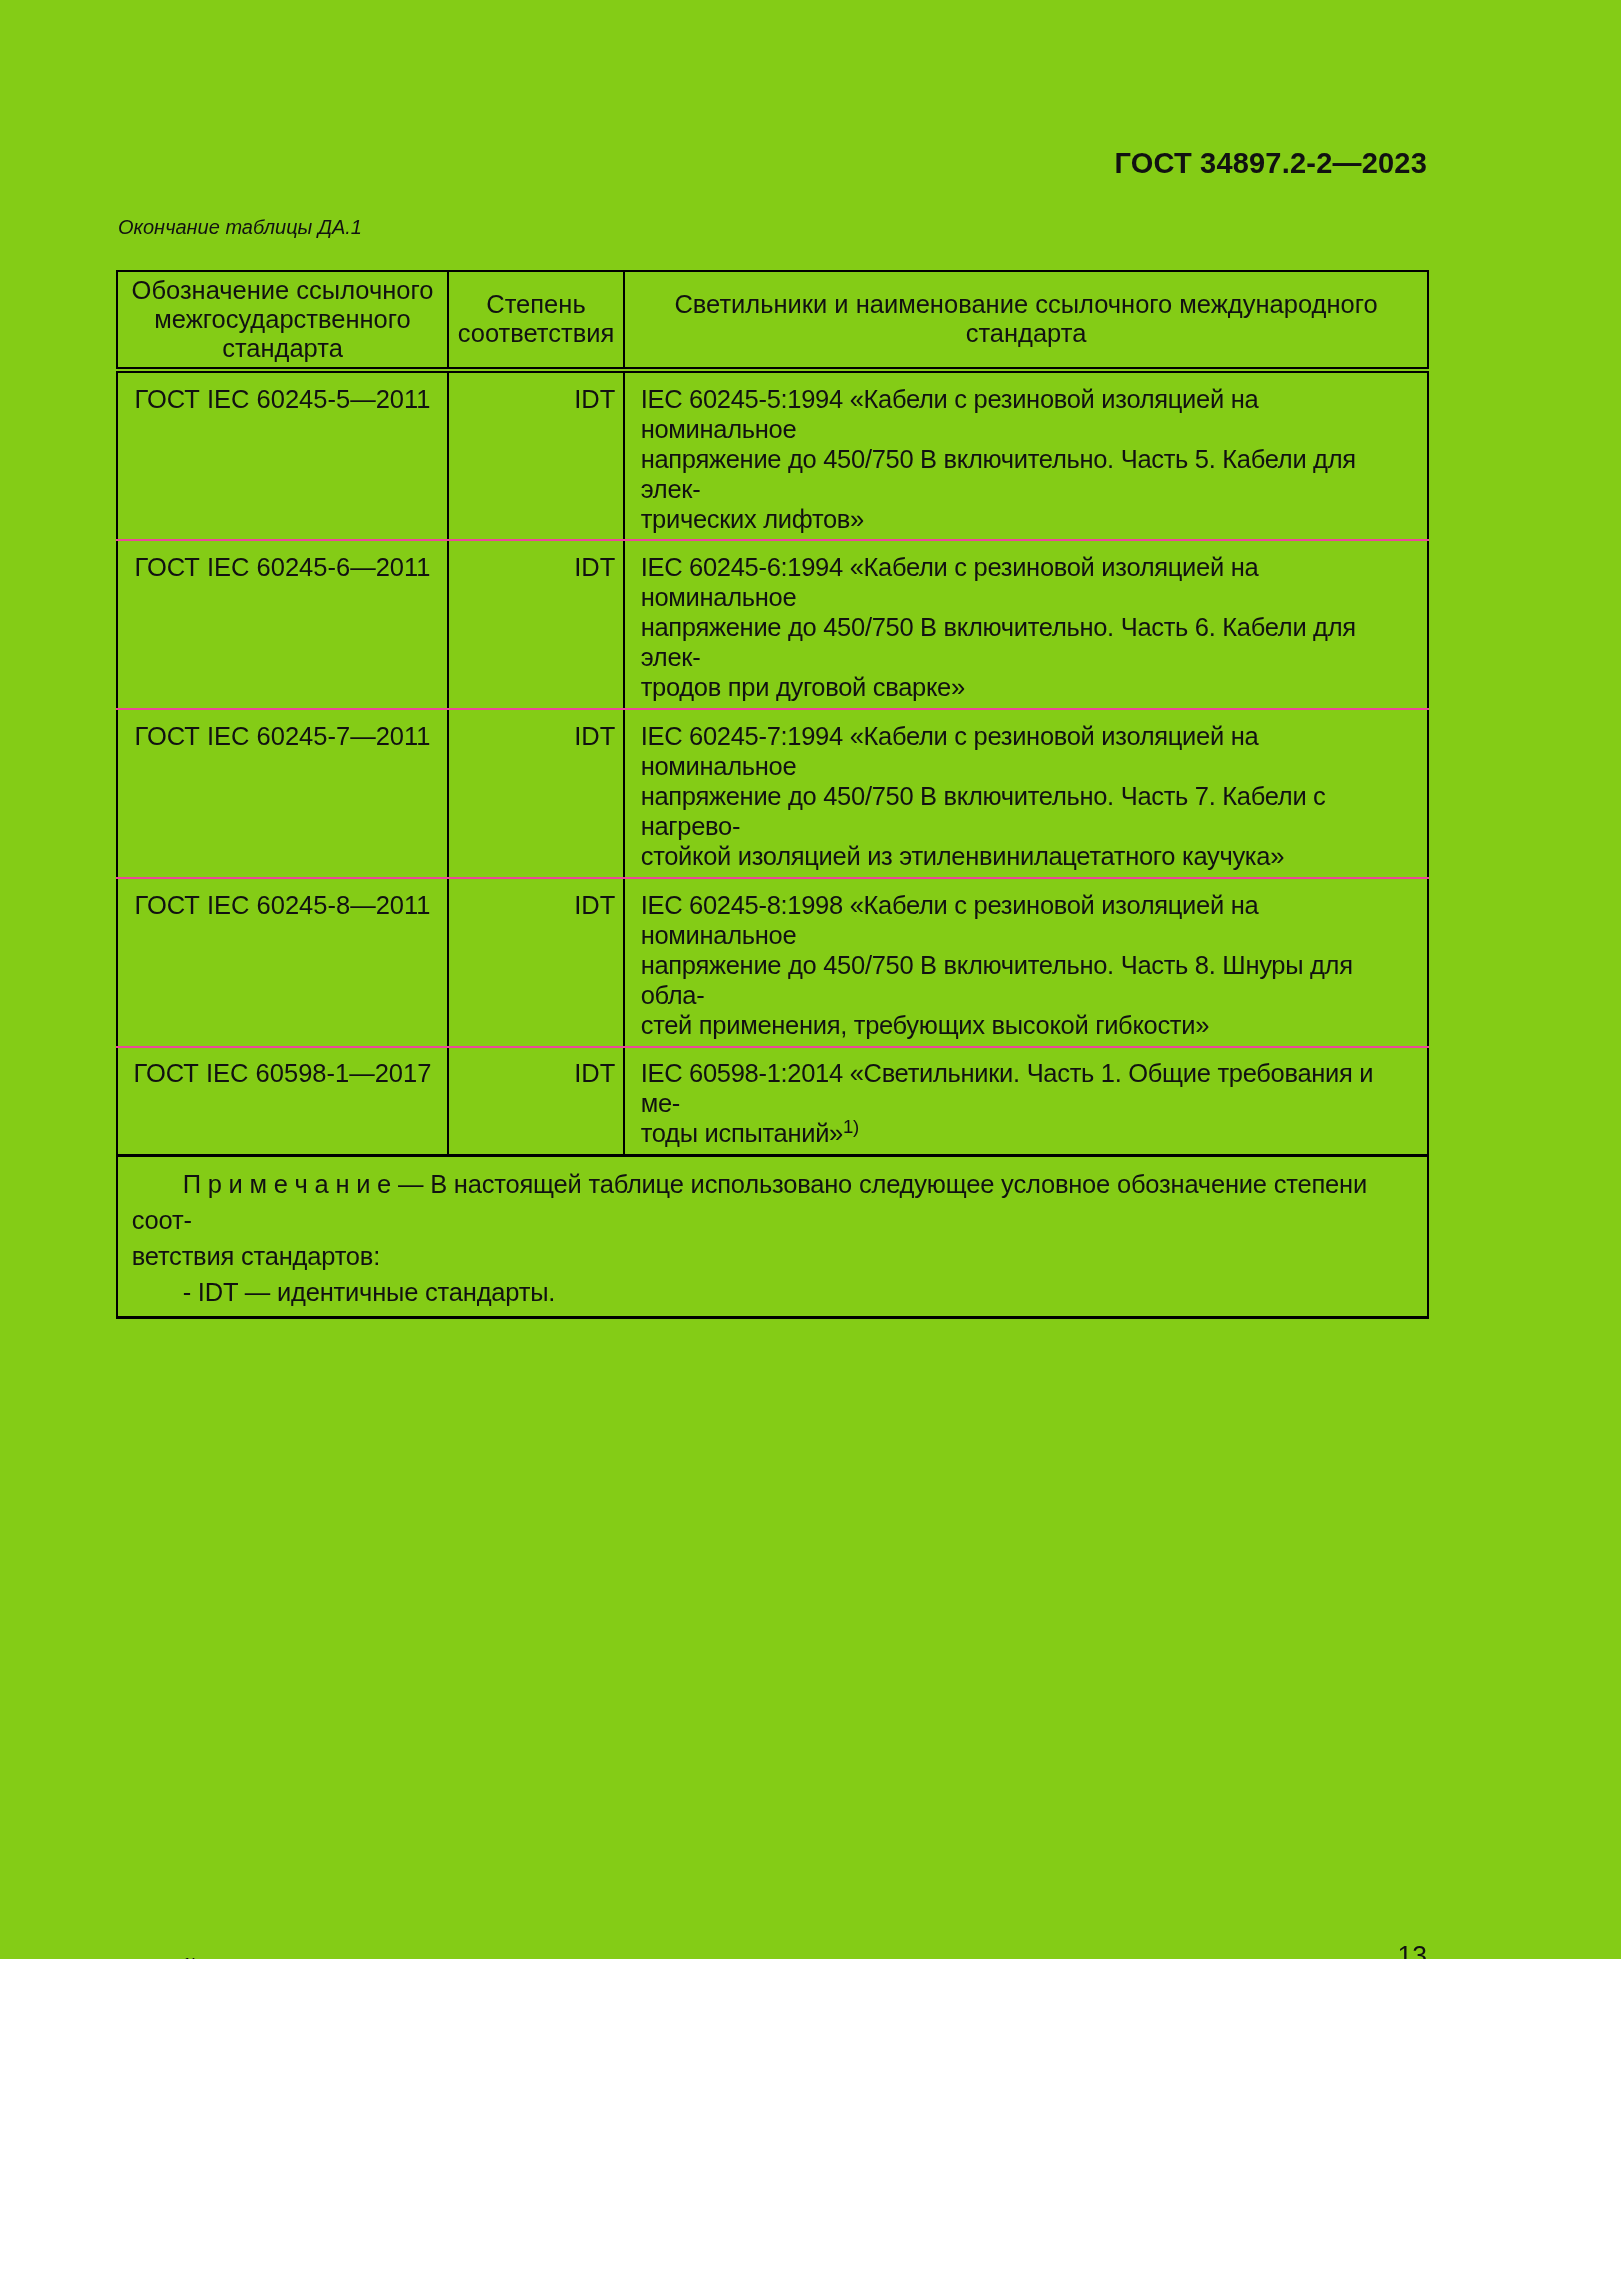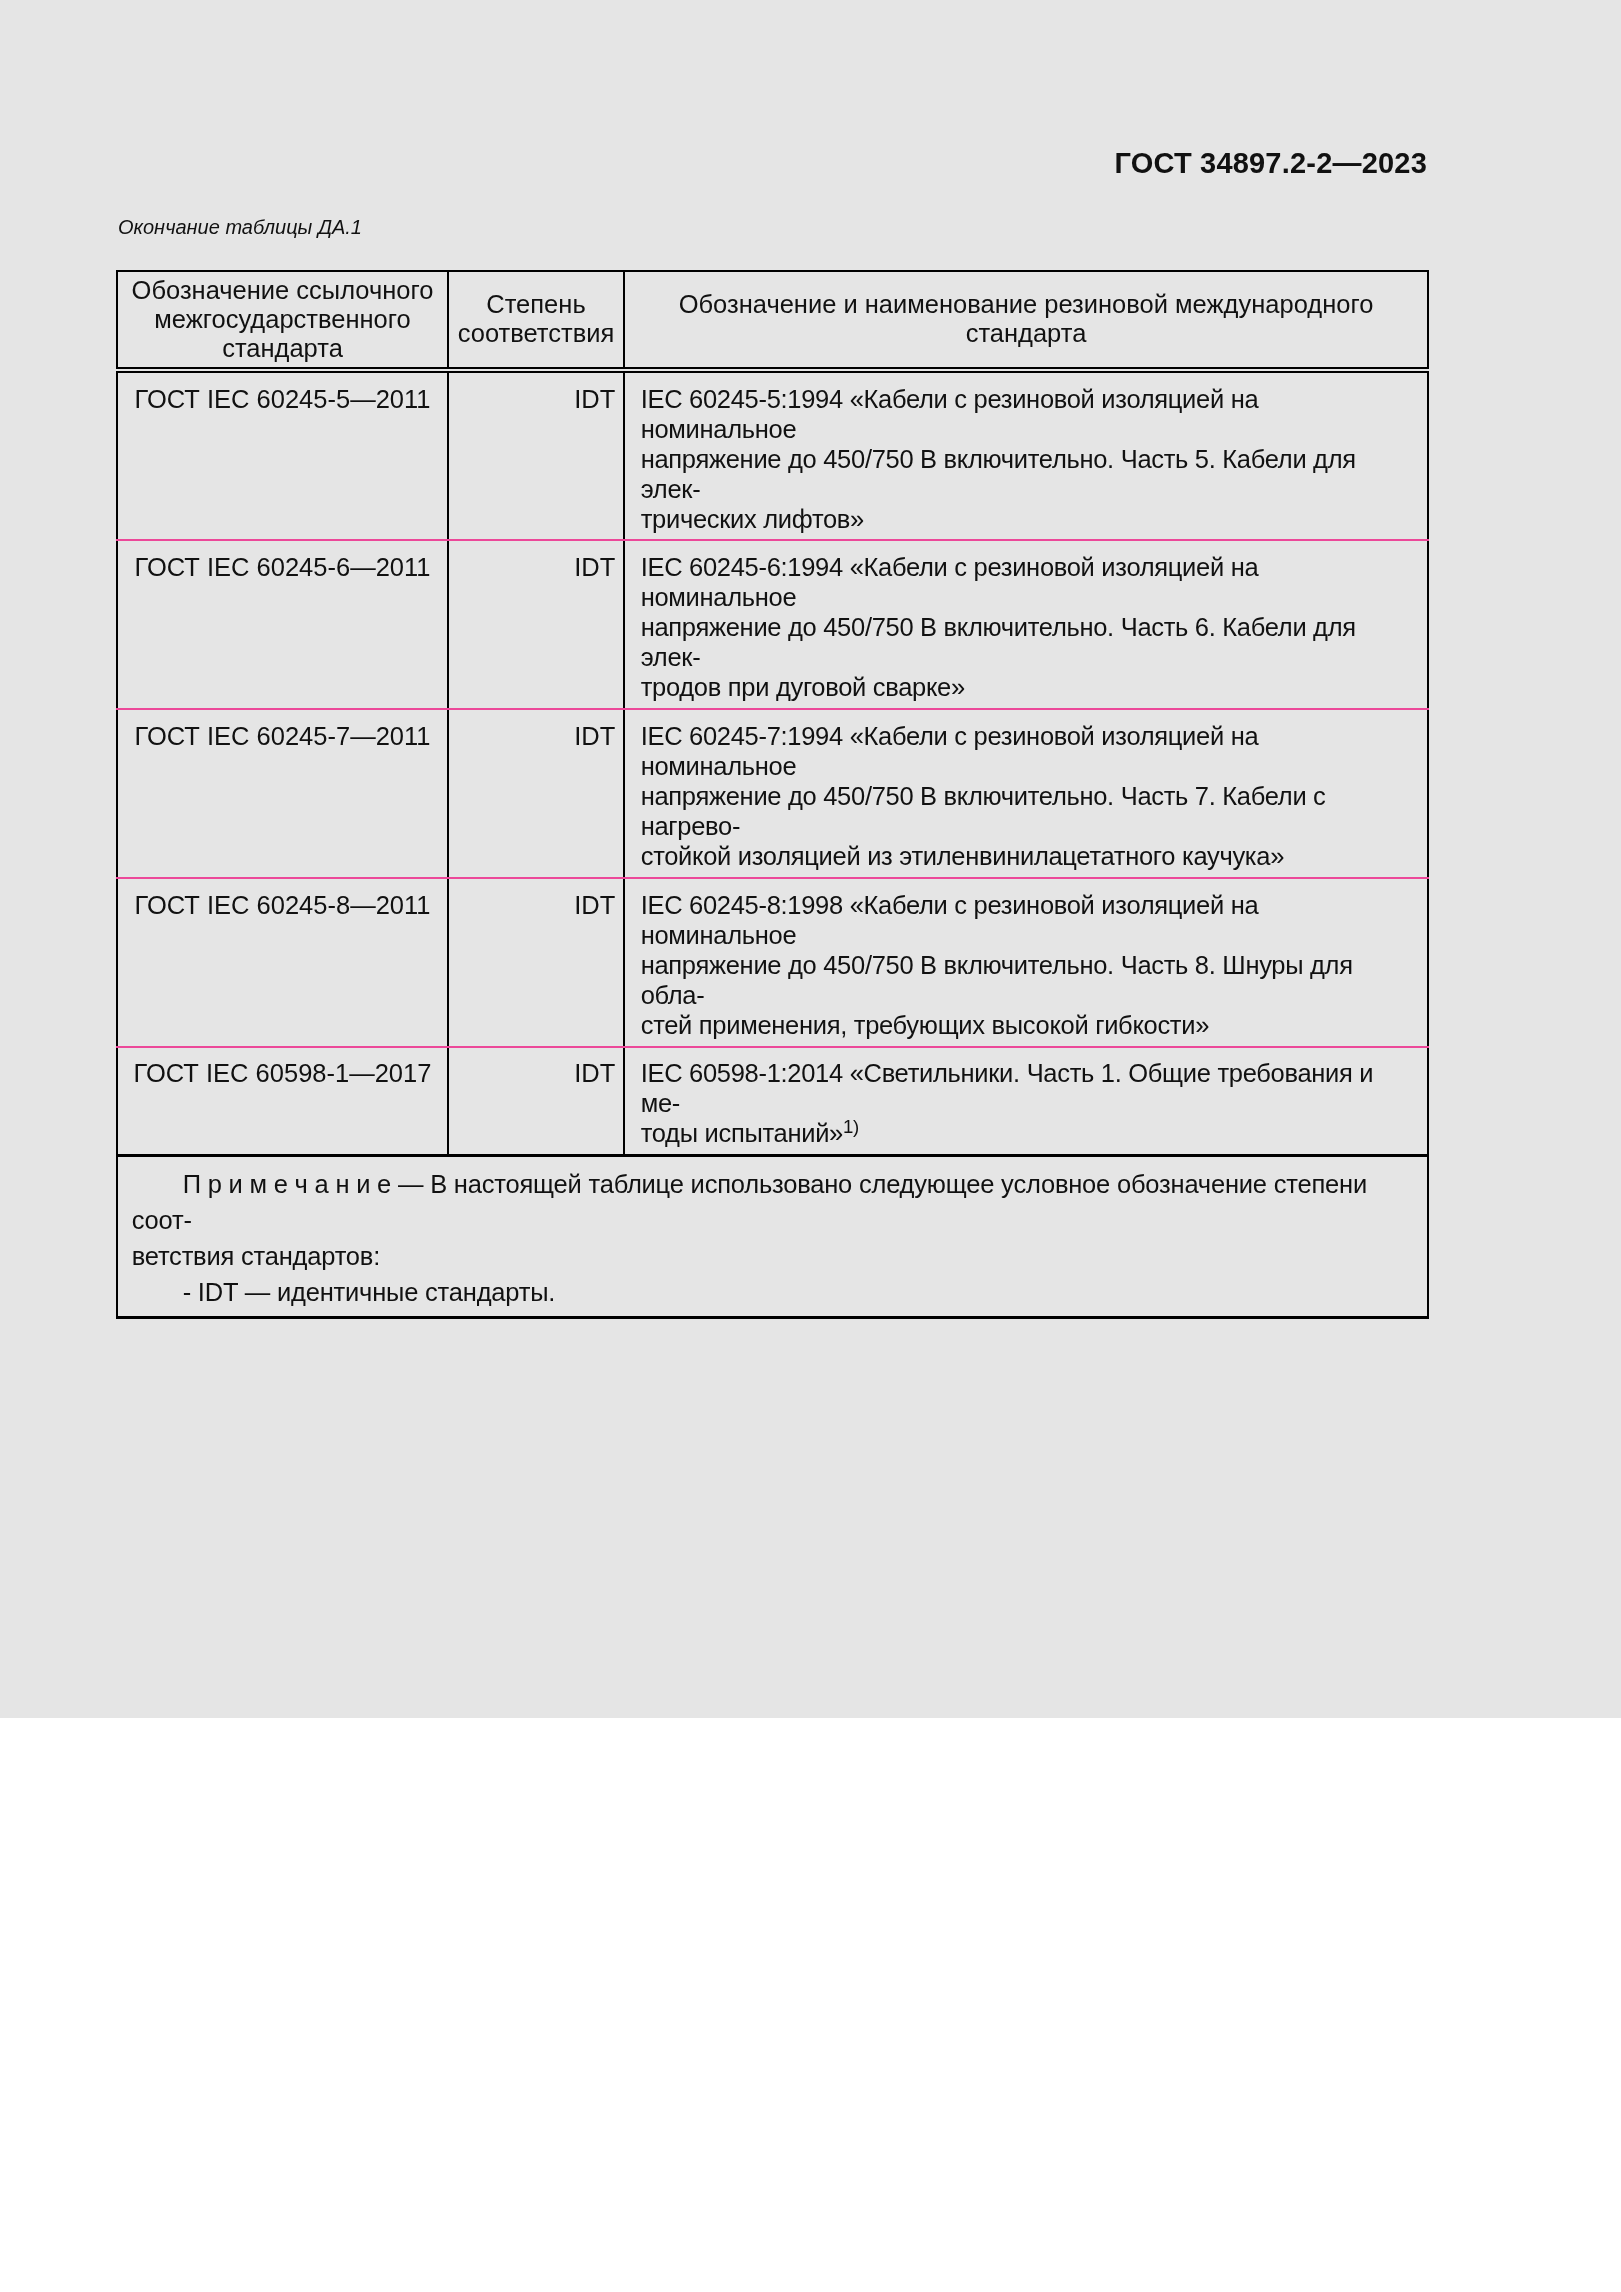--- a/index.html
+++ b/index.html
@@ -2,22 +2,22 @@
 <html lang="ru"><head>
 <meta charset="utf-8">
 <style>
   * { margin: 0; padding: 0; box-sizing: border-box; }
   html, body { background: #ffffff; }
   body { font-family: "Liberation Sans", sans-serif; color: #111111; }
 
   .page {
     position: relative;
     width: 1621px;
-    height: 1718px;
-    background: #e5e5e5;
+    height: 1959px;
+    background: #84cc16;
     overflow: hidden;
   }
 
   .doc-header {
     position: absolute;
     top: 147px;
     right: 194px;
     font-size: 29px;
     font-weight: bold;
     letter-spacing: 0.2px;
@@ -132,21 +132,21 @@
       <col style="width:176px">
       <col style="width:804px">
     </colgroup>
     <thead>
       <tr>
         <th class="c1 pre">Обозначение ссылочного
 межгосударственного
 стандарта</th>
         <th class="c2 pre">Степень
 соответствия</th>
-        <th class="c3h">Обозначение и наименование резиновой международного стандарта</th>
+        <th class="c3h">Светильники и наименование ссылочного международного стандарта</th>
       </tr>
     </thead>
     <tbody>
       <tr class="r3">
         <td class="c1">ГОСТ IEC 60245-5—2011</td>
         <td class="c2">IDT</td>
         <td class="c3"><span class="pre">IEC 60245-5:1994 «Кабели с резиновой изоляцией на номинальное
 напряжение до 450/750 В включительно. Часть 5. Кабели для элек-
 трических лифтов»</span><sup class="fn"></sup></td>
       </tr>

